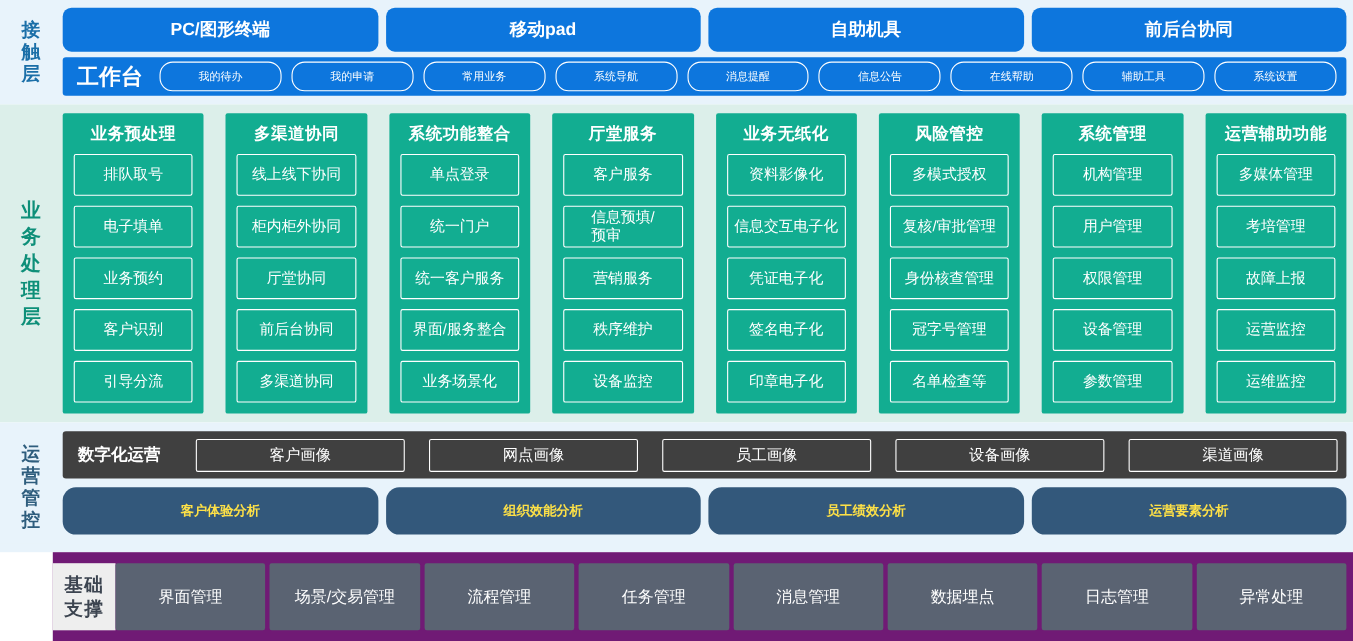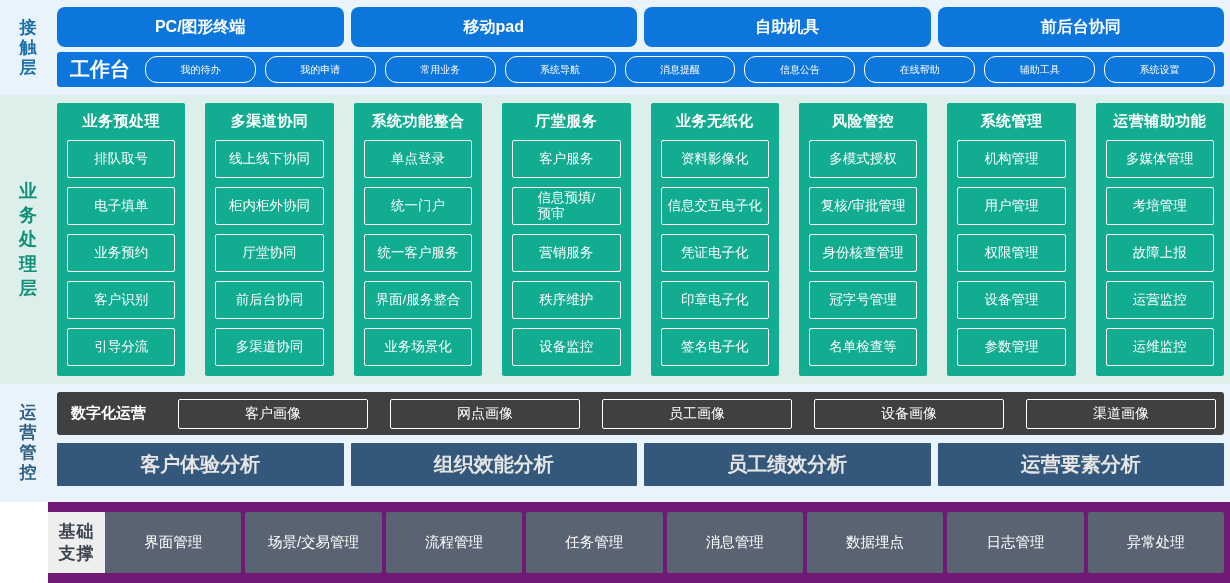--- a/index.html
+++ b/index.html
@@ -73,23 +73,23 @@
     display:flex;align-items:center;padding:0 8px;gap:22px;margin-bottom:8px;
   }
   .ops-bar-title{font-size:15px;font-weight:bold;color:#fff;white-space:nowrap;padding:0 10px 0 6px;}
   .ops-chip{
     flex:1 1 0;border:1px solid #ffffff;border-radius:2px;height:28px;
     display:flex;align-items:center;justify-content:center;
     font-size:14px;color:#fff;white-space:nowrap;
   }
   .ops-row{display:flex;gap:7px;height:43px;}
   .ops-card{
-    flex:1 1 0;background:#33587b;border-radius:1px;
-    display:flex;align-items:center;justify-content:center;
-    font-size:20px;font-weight:bold;color:#e5e5e5;
+    flex:1 1 0;background:#33587b;border-radius:12px;
+    display:flex;align-items:center;justify-content:center;
+    font-size:12px;font-weight:bold;color:#fde047;
   }
 
   
   .band-base{height:81px;background:#701a75;padding:10px 6px 10px 0;margin-left:48px;}
   .band-base .band-label{color:#3c4450;background:#eeeeee;font-size:17px;line-height:1.25;}
   .base-row{display:flex;gap:4px;height:100%;}
   .base-card{
     flex:1 1 0;background:#5a6372;border-radius:2px;
     display:flex;align-items:center;justify-content:center;
     font-size:14.5px;color:#fff;white-space:nowrap;
@@ -186,22 +186,22 @@
             <div class="biz-item">设备监控</div>
           </div>
         </div>
 
         <div class="biz-col">
           <div class="biz-col-title">业务无纸化</div>
           <div class="biz-items">
             <div class="biz-item">资料影像化</div>
             <div class="biz-item">信息交互电子化</div>
             <div class="biz-item">凭证电子化</div>
+            <div class="biz-item">签名电子化</div>
             <div class="biz-item">印章电子化</div>
-            <div class="biz-item">签名电子化</div>
           </div>
         </div>
 
         <div class="biz-col">
           <div class="biz-col-title">风险管控</div>
           <div class="biz-items">
             <div class="biz-item">多模式授权</div>
             <div class="biz-item">复核/审批管理</div>
             <div class="biz-item">身份核查管理</div>
             <div class="biz-item">冠字号管理</div>

